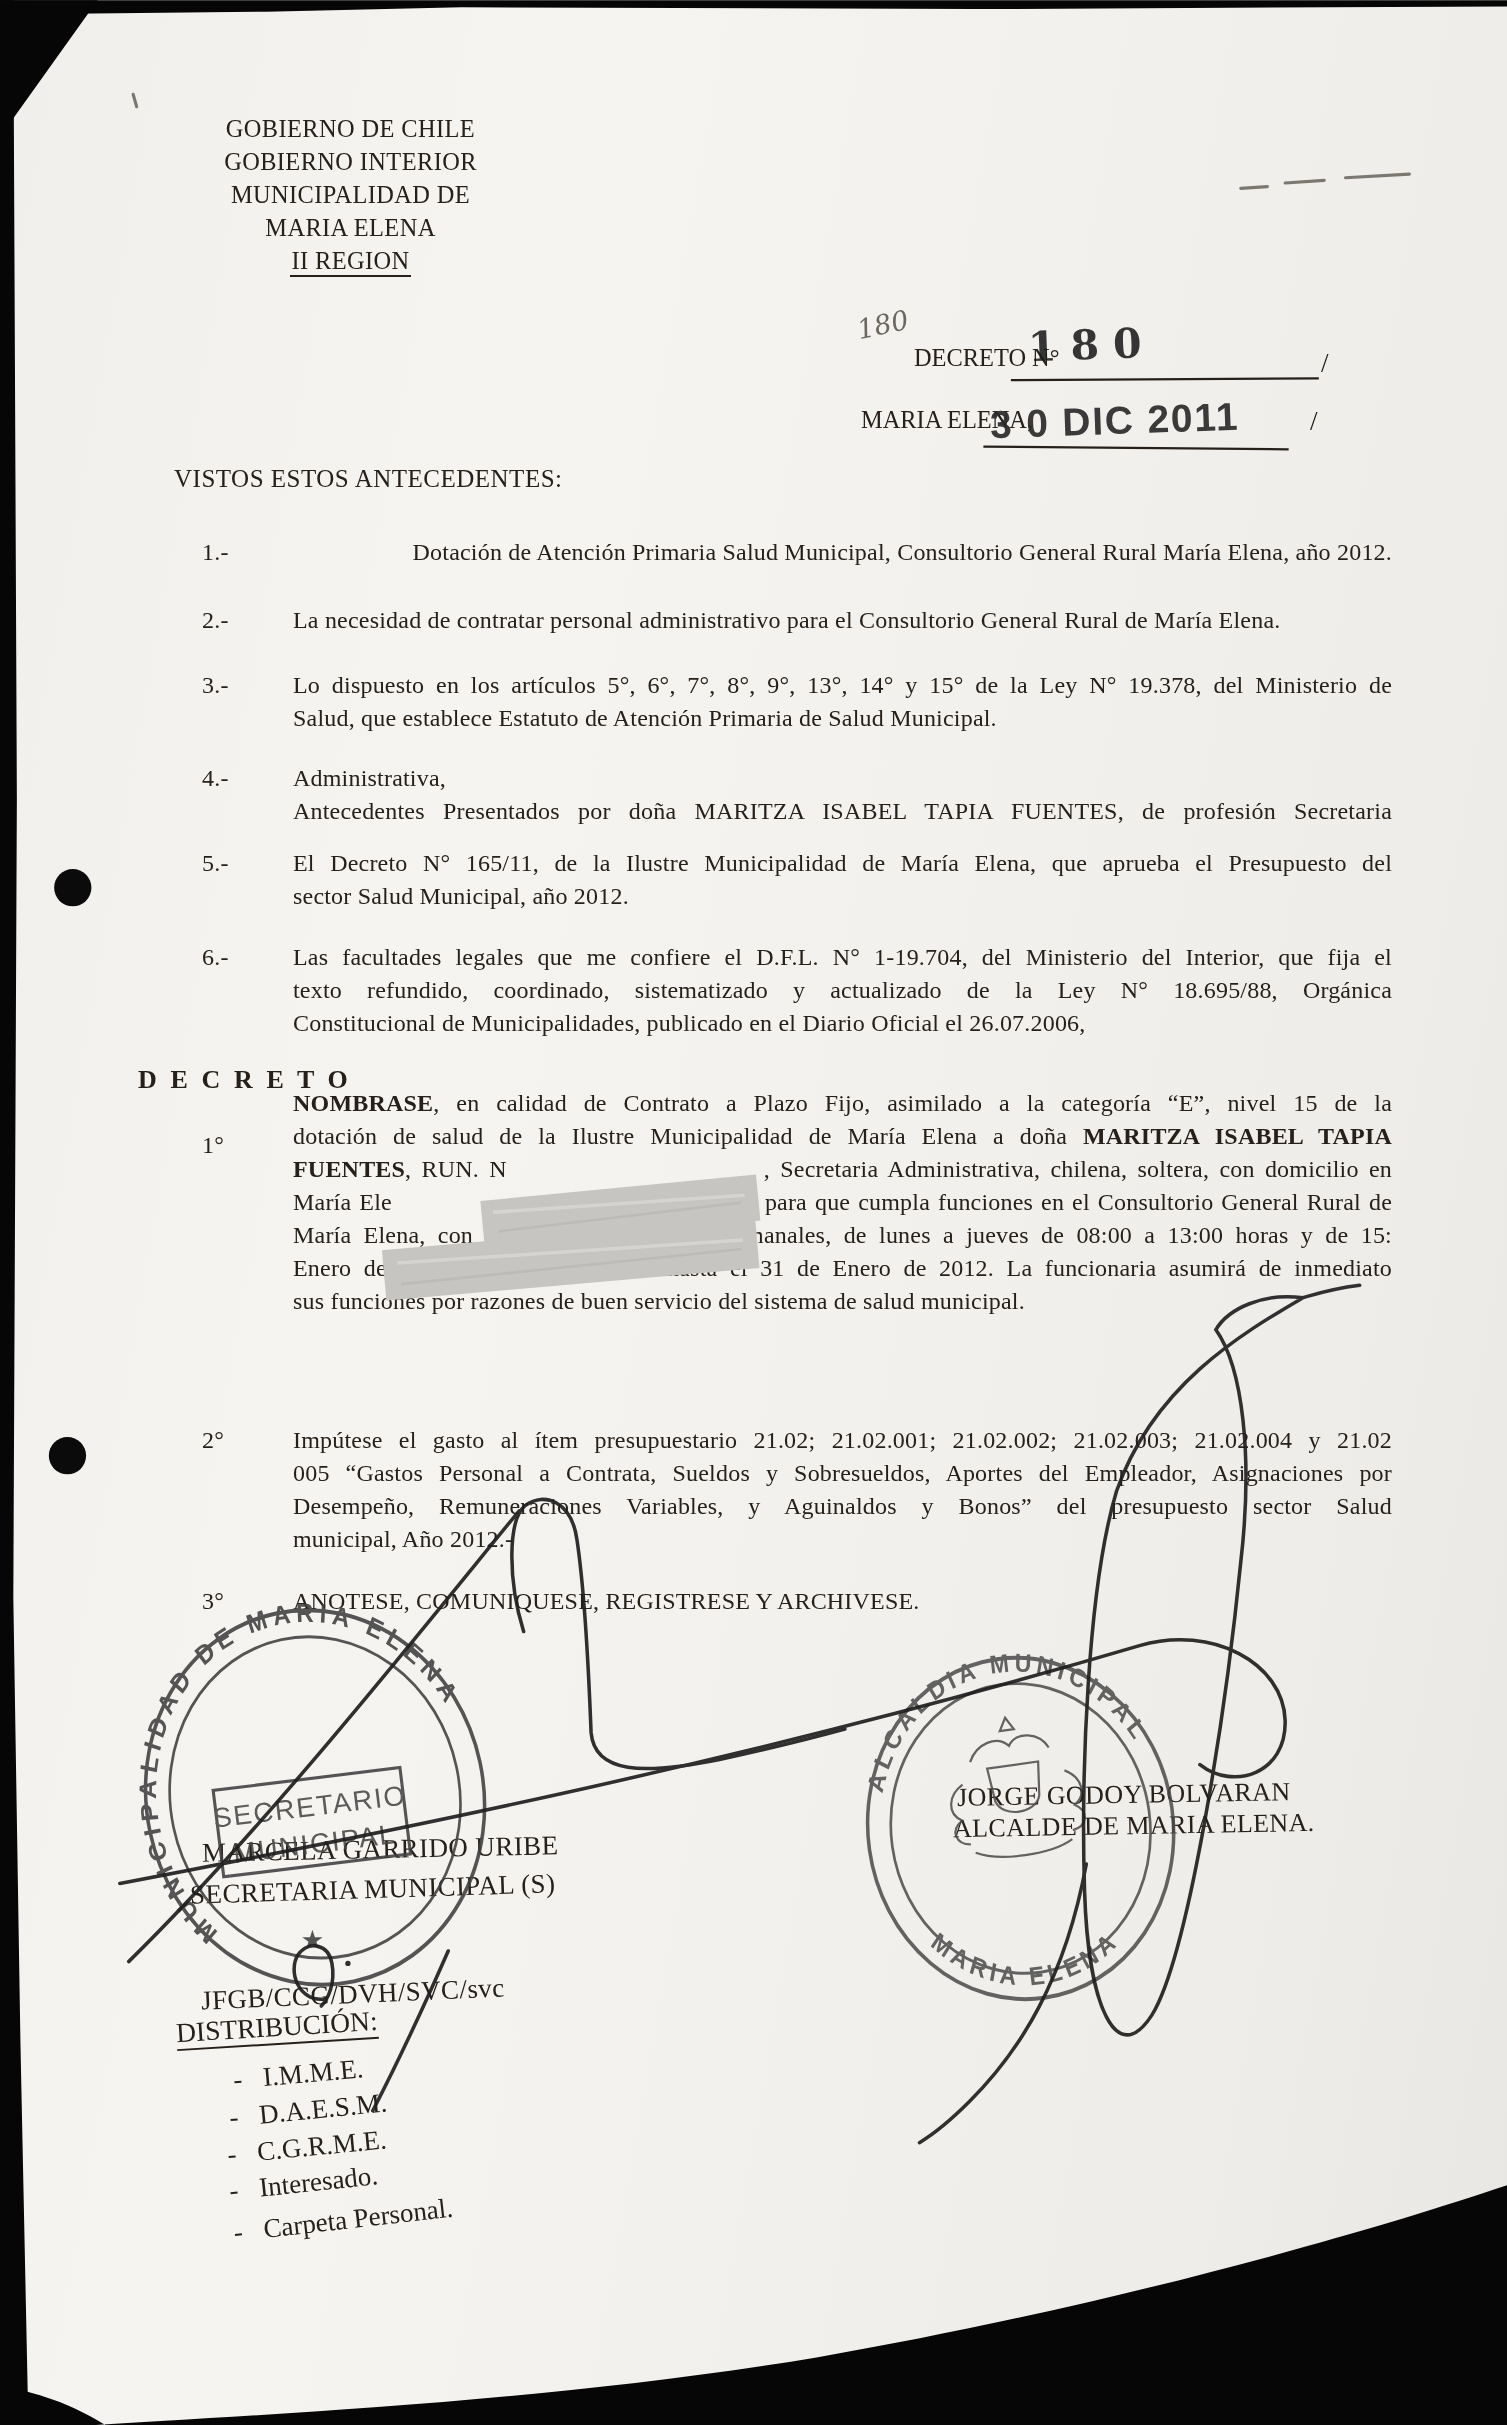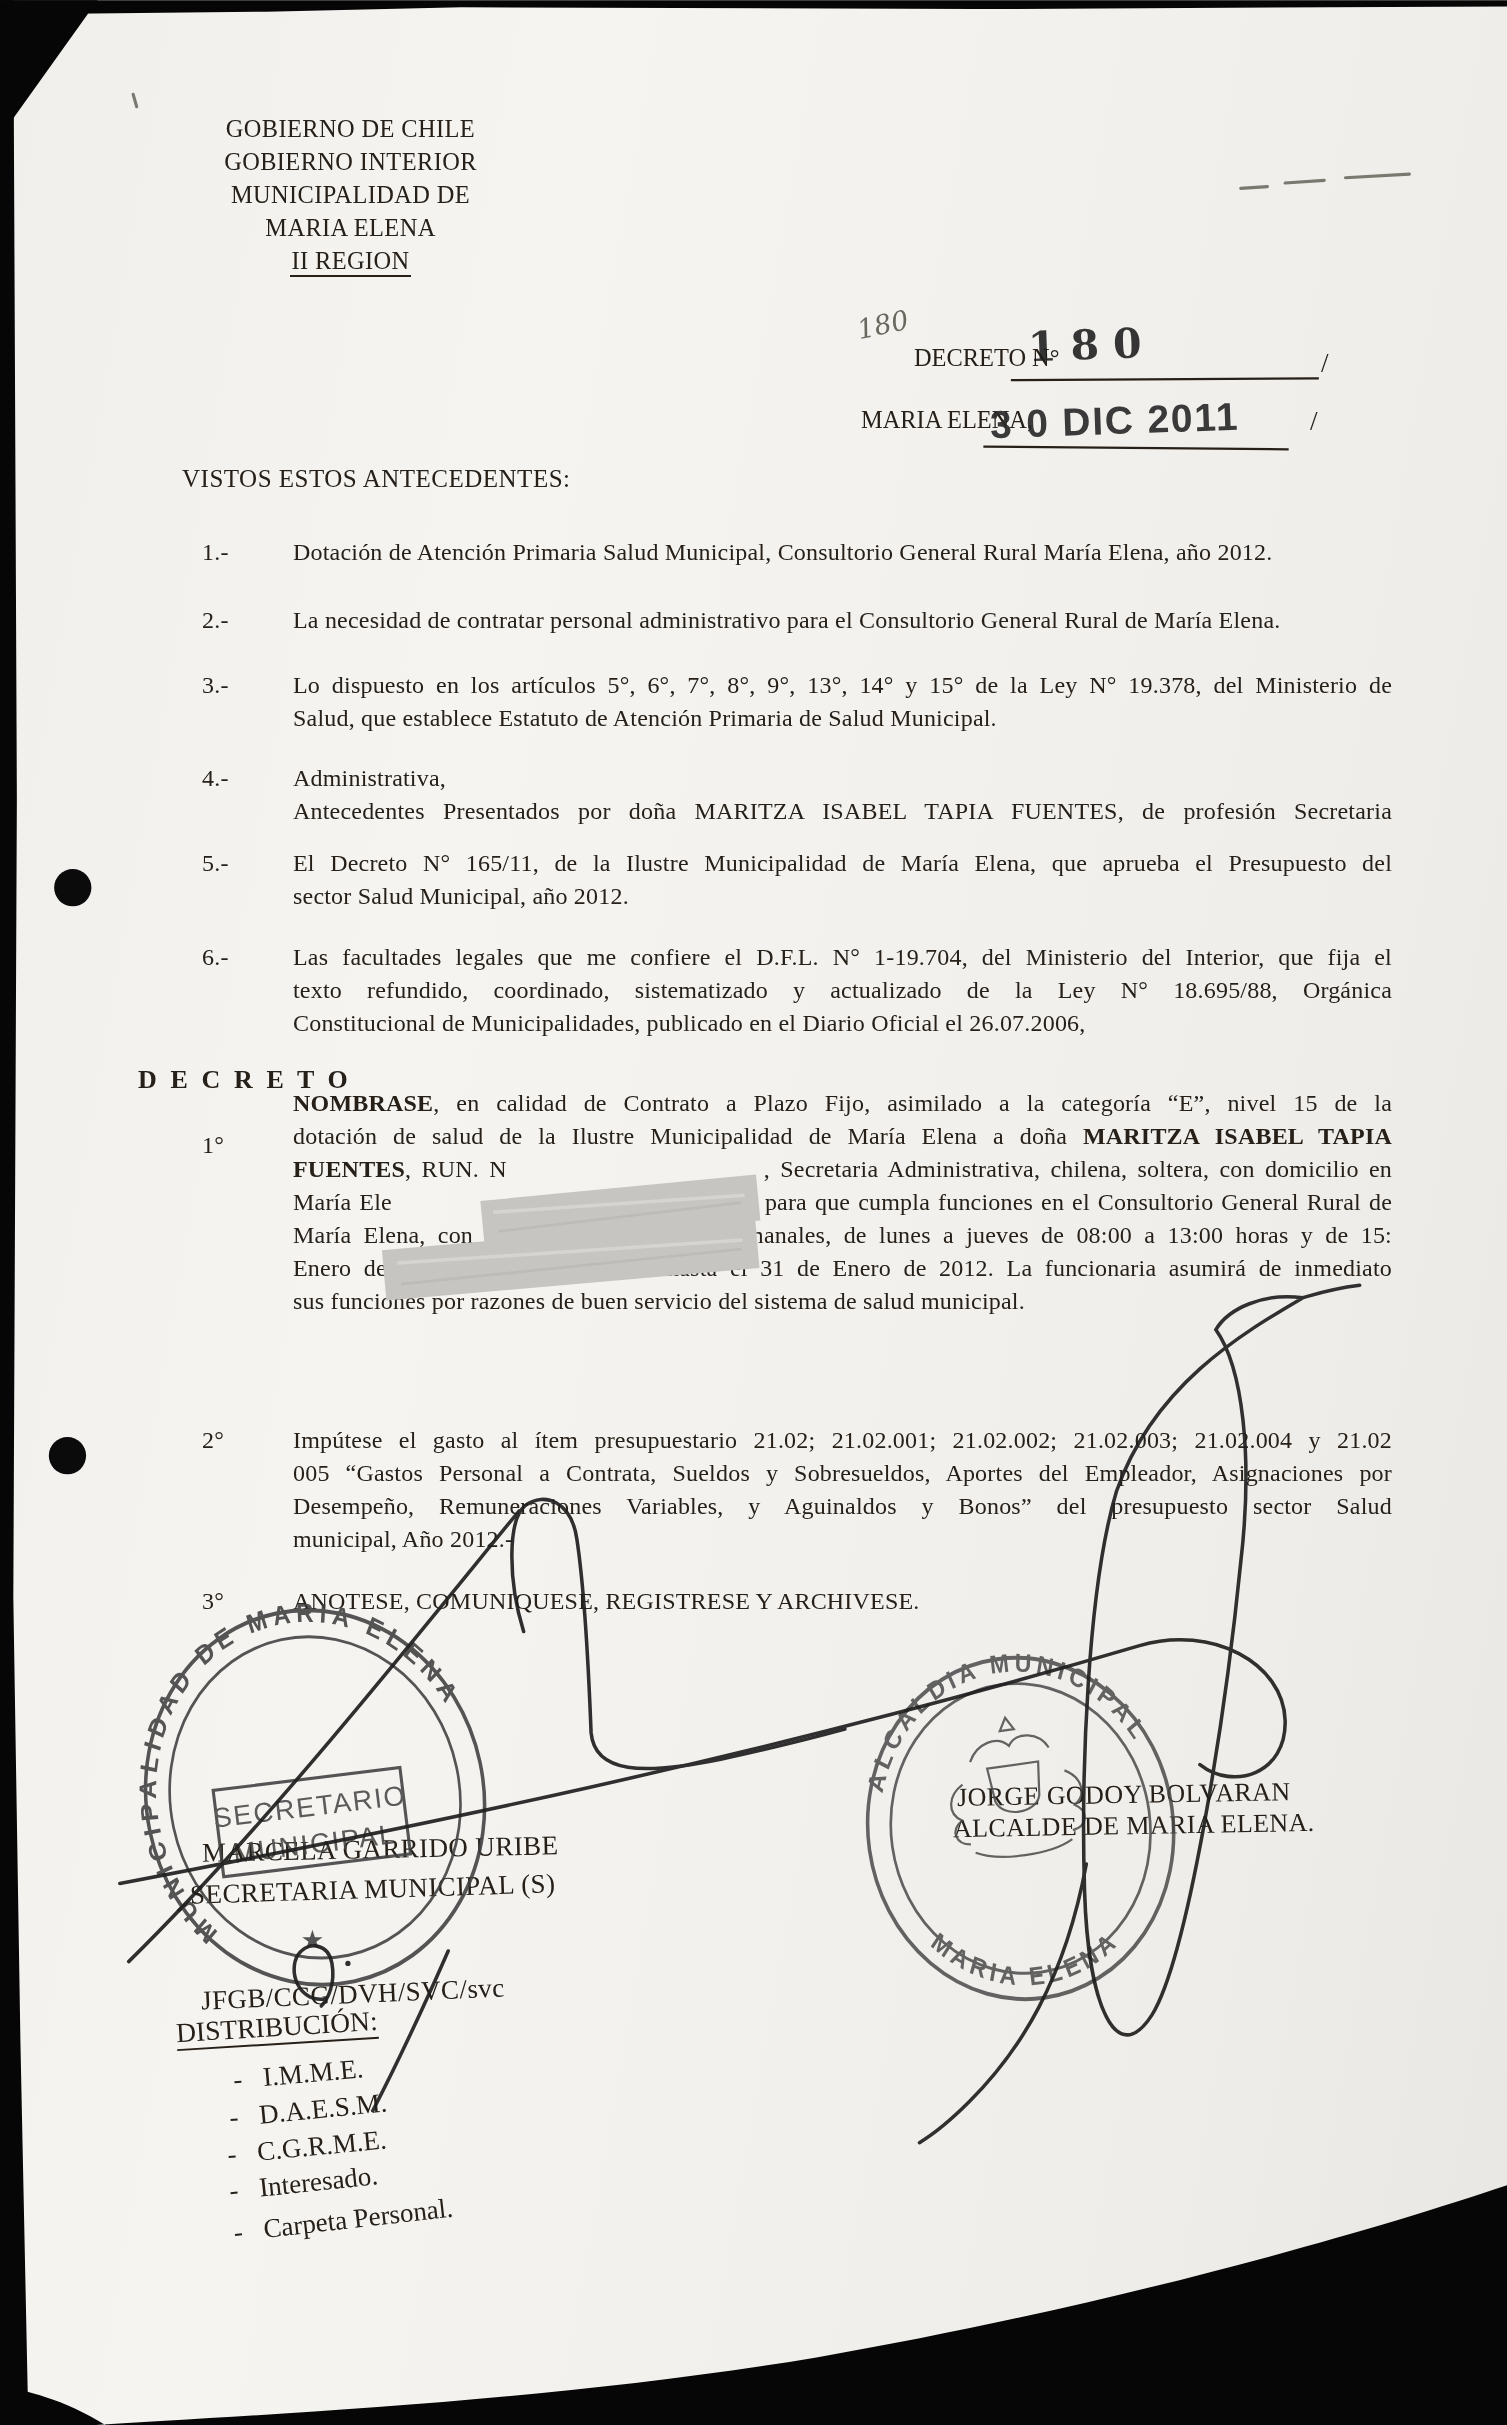--- a/index.html
+++ b/index.html
@@ -8,21 +8,21 @@
           font-family:"Liberation Serif", serif;color:#262019;}
   .abs{position:absolute;}
   .doc{font-size:24px;line-height:33px;letter-spacing:0.2px;}
   .line{white-space:nowrap;}
   .jline{white-space:normal;text-align:justify;text-align-last:justify;}
   .gap{display:inline-block;height:1.8px;}
   #header-block{left:182px;top:112px;width:337px;text-align:center;font-size:24.4px;line-height:33px;letter-spacing:0.4px;}
   #header-block .hline:last-child span{border-bottom:2.2px solid #262019;padding:0 1.8px 0.9px;}
   .numcol{left:202px;width:80px;}
   .textcol{left:293px;width:1099px;}
-  #vistos-title{left:182px;top:465px;font-size:25px;letter-spacing:0.5px;}
+  #vistos-title{left:174px;top:465px;font-size:25px;letter-spacing:0.5px;}
   #decreto-title{left:138px;top:1065px;font-size:26px;font-weight:bold;letter-spacing:3.6px;}
   .stampnum{font-family:"DejaVu Serif", serif;font-weight:bold;color:#1c1c1c;opacity:.88;}
   .stampdate{font-family:"Liberation Sans", sans-serif;font-weight:bold;color:#2b2b2b;opacity:.92;}
   .handnum{font-family:"DejaVu Serif", serif;font-style:italic;color:#6a675f;}
   .typedname{font-size:27px;letter-spacing:0.4px;}
   .footerline{font-size:27px;letter-spacing:0.4px;}
   .distitem{font-size:27px;}
   .distitem .dash{display:inline-block;width:30px;}
   #dist-title{font-size:27.5px;border-bottom:2.2px solid #262019;padding-bottom:0.9px;}
   svg{display:block;}
@@ -44,21 +44,21 @@
   <div class="abs" style="left:914px;top:344px;font-size:24.4px;">DECRETO N°</div>
   <div class="abs stampnum" style="left:1028px;top:321px;font-size:41px;letter-spacing:14px;transform:rotate(-2deg);">180</div>
   <div class="abs" style="left:1321px;top:348px;font-size:27px;">/</div>
   <div class="abs" style="left:861px;top:406px;font-size:24.4px;">MARIA ELENA,</div>
   <div class="abs stampdate" style="left:990px;top:399px;font-size:39px;letter-spacing:1.8px;transform:rotate(-2deg);">3 0 DIC 2011</div>
   <div class="abs" style="left:1310px;top:406px;font-size:27px;">/</div>
 
   <div id="vistos-title" class="abs">VISTOS ESTOS ANTECEDENTES:</div>
   <div id="vistos-items">
       <div class="abs doc numcol" style="top: 536px;">1.-</div>
-      <div class="abs doc textcol" style="top: 536px;">
+      <div class="abs doc textcol" style="top: 536px; text-align: right;">
         <div class="line">Dotación de Atención Primaria Salud Municipal, Consultorio General Rural María Elena, año 2012.</div>
       </div>
       <div class="abs doc numcol" style="top: 604px;">2.-</div>
       <div class="abs doc textcol" style="top: 604px;">
         <div class="line">La necesidad de contratar personal administrativo  para el Consultorio General Rural de María Elena.</div>
       </div>
       <div class="abs doc numcol" style="top: 669px;">3.-</div>
       <div class="abs doc textcol" style="top: 669px;">
         <div class="line jline">Lo dispuesto en los artículos 5°, 6°, 7°, 8°, 9°,  13°, 14° y 15° de la Ley  N° 19.378,  del Ministerio de</div>
         <div class="line">Salud,  que establece Estatuto de Atención Primaria de Salud Municipal.</div>

